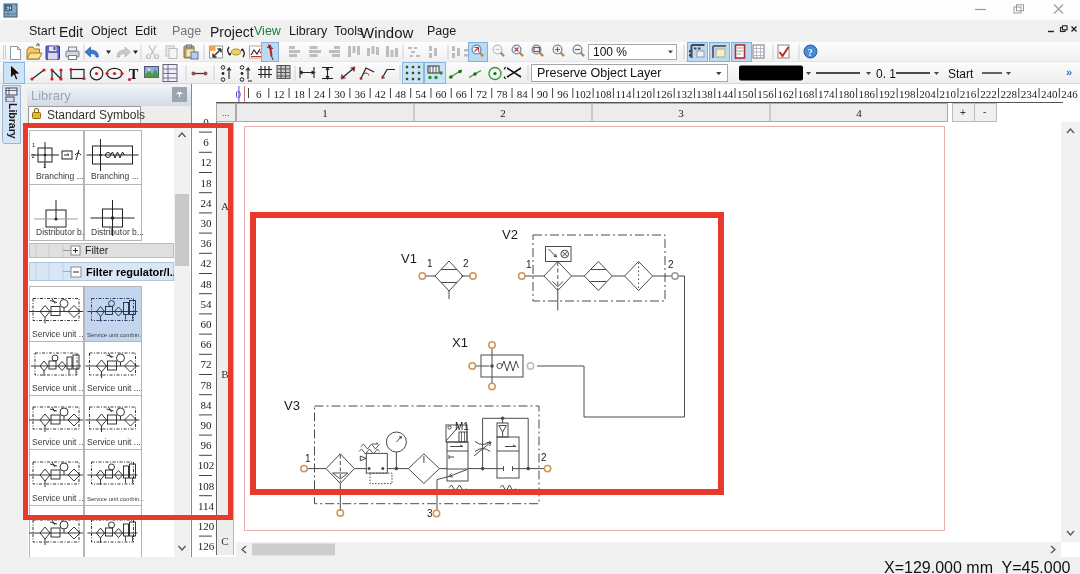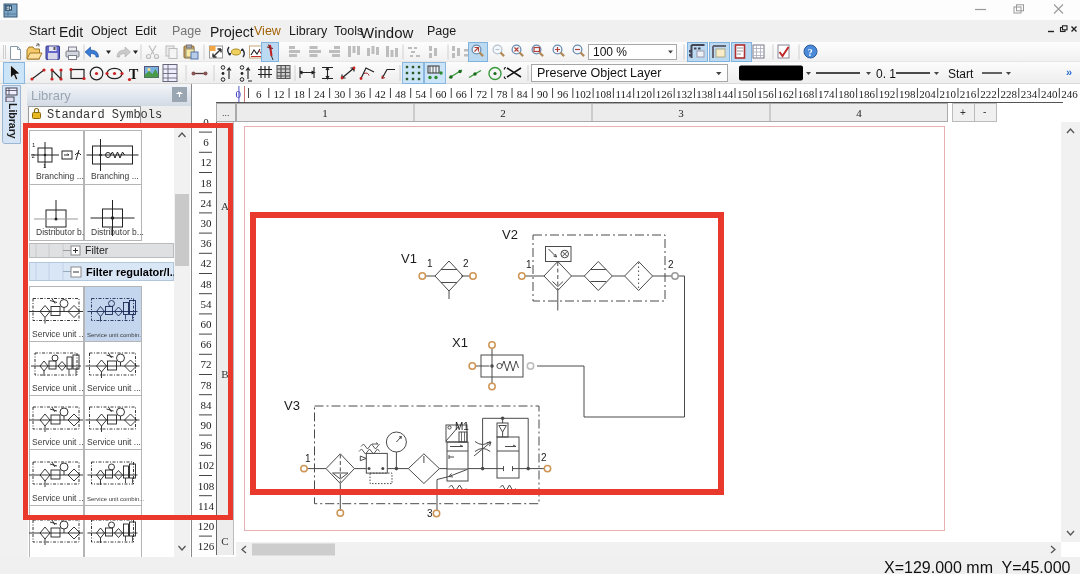--- a/index.html
+++ b/index.html
@@ -20,21 +20,21 @@
 <rect x="1016.5" y="4.8" width="7" height="6" fill="none" stroke="#9a9a9a" stroke-width="1"></rect>
 <path d="M1054 4.5 l9 9 M1063 4.5 l-9 9" stroke="#9a9a9a" stroke-width="1.1"></path>
 </svg>
 <div class="abs" style="left:0;top:20px;width:1080px;height:22px;background:#f0f0f0"></div>
 <div class="abs" style="left:29px;top:24px;font-size:12.5px;color:#1a1a1a">Start</div>
 <div class="abs" style="left:59px;top:24px;font-size:14px;color:#1a1a1a">Edit</div>
 <div class="abs" style="left:91px;top:24px;font-size:12.5px;color:#1a1a1a">Object</div>
 <div class="abs" style="left:135px;top:24px;font-size:12.5px;color:#1a1a1a">Edit</div>
 <div class="abs" style="left:172px;top:24px;font-size:12.5px;color:#737373">Page</div>
 <div class="abs" style="left:210px;top:24px;font-size:14px;color:#1a1a1a">Project</div>
-<div class="abs" style="left:254px;top:24px;font-size:12.5px;color:#a16207">View</div>
+<div class="abs" style="left:254px;top:24px;font-size:12.5px;color:#15803d">View</div>
 <div class="abs" style="left:289px;top:24px;font-size:12.5px;color:#1a1a1a">Library</div>
 <div class="abs" style="left:334px;top:24px;font-size:12.5px;color:#1a1a1a">Tools</div>
 <div class="abs" style="left:360px;top:24px;font-size:15px;color:#1a1a1a">Window</div>
 <div class="abs" style="left:427px;top:24px;font-size:12.5px;color:#1a1a1a">Page</div>
 <svg style="position:absolute;left:1040px;top:20px" width="40" height="22" viewBox="1040 20 40 22">
 <path d="M1048 31.5 h6" stroke="#222" stroke-width="1.4"></path>
 <rect x="1060.5" y="27.5" width="4.5" height="4" fill="none" stroke="#222" stroke-width="1.1"></rect>
 <rect x="1062.5" y="25.8" width="4.5" height="4" fill="#f0f0f0" stroke="#222" stroke-width="1.1"></rect>
 <path d="M1071.5 26.5 l5 5 M1076.5 26.5 l-5 5" stroke="#222" stroke-width="1.4"></path>
 </svg>
@@ -250,21 +250,21 @@
 <div class="abs" style="left:172px;top:87px;width:15px;height:15px;background:#9aa6b2"></div>
 <svg style="position:absolute;left:172px;top:87px" width="15" height="15" viewBox="172 87 15 15">
       <path d="M176.5 93.5 h6 M179.5 93.5 v3.5 M178 92 l1.5 1.5 l1.5 -1.5" stroke="#fff" stroke-width="1.2" fill="none"></path>
     </svg>
 <div class="abs" style="left:27px;top:106px;width:164px;height:18px;background:#ededee"></div>
 <div class="abs" style="left:28px;top:106px;width:113px;height:18px;background:#fcfcfc;border:1px solid #9a9a9a;border-bottom:none"></div>
 <svg style="position:absolute;left:30px;top:107px" width="14" height="15" viewBox="30 107 14 15">
       <rect x="32.5" y="112.5" width="8" height="6" rx="1" fill="#e8b820" stroke="#8a6a10"></rect>
       <path d="M34.5 112.5 v-2 a2 2 0 0 1 4 0 v2" fill="none" stroke="#8a6a10" stroke-width="1.2"></path>
     </svg>
-<div class="abs" style="left:47px;top:108px;font-size:12px;font-family:Liberation Mono, monospace;color:#333">Standard Symbols</div>
+<div class="abs" style="left:47px;top:108px;font-size:12px;font-family:Liberation Sans, sans-serif;color:#333">Standard Symbols</div>
 <div class="abs" style="left:28px;top:124px;width:163px;height:433px;background:#fff"></div>
 <svg style="position:absolute;left:28px;top:124px" width="163" height="433" viewBox="28 124 163 433">
       <rect x="29.5" y="130.5" width="54" height="54" fill="#fff" stroke="#b5b5b5"></rect>
       <rect x="38.0" y="148" width="14" height="14" fill="none" stroke="#222"></rect>
       <path d="M31.0 155 h28 M45.0 142 v26" stroke="#222"></path>
       <circle cx="45.0" cy="155" r="1.3" fill="#222"></circle>
       <text x="32.0" y="147" font-size="6" fill="#222">1</text>
       <text x="31.5" y="158" font-size="6" fill="#222">2</text>
       <text x="43.0" y="168" font-size="6" fill="#222">1</text>
       <rect x="62.0" y="151" width="10" height="8" fill="none" stroke="#222"></rect>

